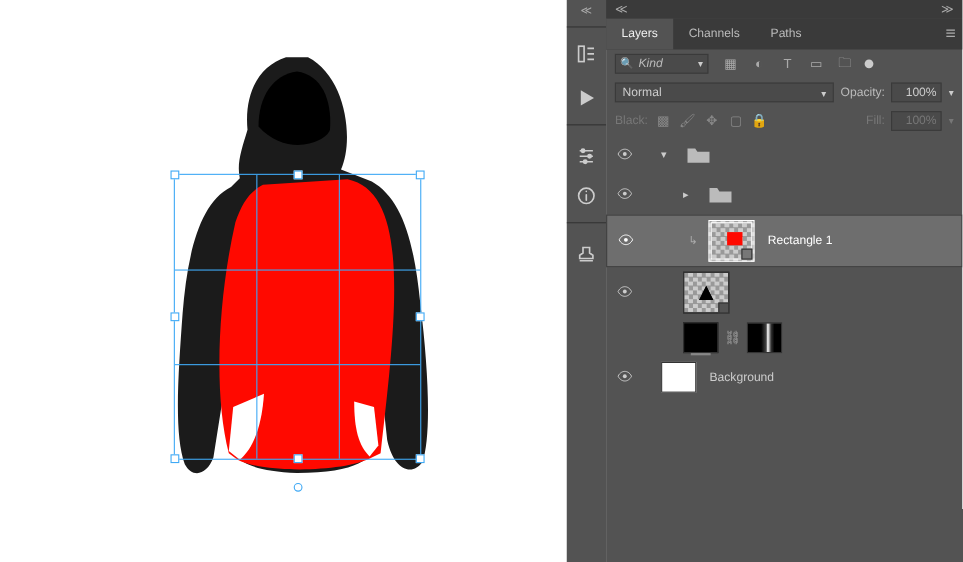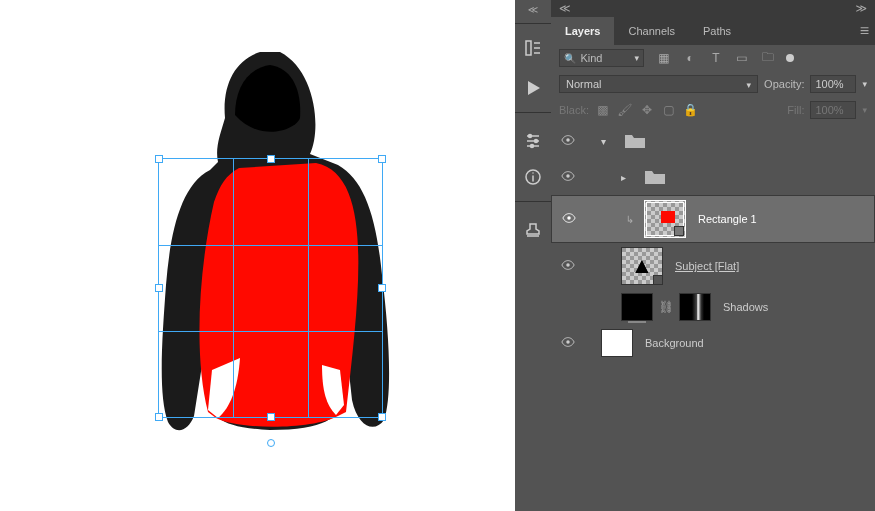--- a/index.html
+++ b/index.html
@@ -21,31 +21,31 @@
     .rail-sep{height:1px;background:#333;width:100%;margin:4px 0}
     .rail-exp{font-size:10px;color:#aaa;padding:4px}
     .rail-ico{width:28px;height:28px;display:flex;align-items:center;justify-content:center;margin:6px 0;color:#ccc;cursor:pointer}
     .rail-ico svg{width:18px;height:18px;fill:none;stroke:#ccc;stroke-width:1.5}
     .rail-ico.arrow svg{fill:#ccc;stroke:none}
     .rail-sec{padding-top:8px}
     .panel { width:324px; background:#535353; color:#ccc; display:flex; flex-direction:column; font-size:11px; }
     .panel-top { display:flex; justify-content:space-between; padding:2px 8px; background:#3a3a3a; color:#aaa; }
     .tabs { display:flex; align-items:center; background:#3a3a3a; }
     .tab { padding:8px 14px; color:#bbb; cursor:pointer; }
-    .tab.active { background:#535353; color:#f0f0f0; font-weight:bold; }
+    .tab.active { background:#535353; color:#f0f0f0; font-weight:normal; }
     .tab-menu{margin-left:auto;margin-right:6px;cursor:pointer;font-size:16px;color:#aaa}
     .row { display:flex; align-items:center; padding:4px 8px; gap:6px; }
     .filter { display:flex; align-items:center; border:1px solid #3a3a3a; background:#4a4a4a; padding:2px 4px; width:85px; }
     .filter .mag{font-size:10px;margin-right:4px;color:#aaa}
-    .filter .val{color:#bbb;}
+    .filter .val{color:#bbb;font-style:italic}
     .btns{display:flex;gap:10px;margin-left:6px}
     .mini{width:16px;height:16px;display:flex;align-items:center;justify-content:center;color:#aaa;font-size:12px;cursor:pointer}
     .dot{width:8px;height:8px;background:#ccc;border-radius:50%;margin-left:4px}
     .sel{flex:1;border:1px solid #3a3a3a;background:#4a4a4a;padding:2px 6px;display:flex;justify-content:space-between;align-items:flex-end}
-    .num{width:46px;border:1px solid #3a3a3a;background:#4a4a4a;padding:2px 4px;text-align:left}
+    .num{width:46px;border:1px solid #3a3a3a;background:#4a4a4a;padding:2px 4px;text-align:right}
     .lbl{color:#bbb}
     .lbl.dis{color:#777}
     .num.dis{color:#777}
     .lockrow .mini{color:#888}
     .layers{flex:1;overflow-y:auto}
     .layer{display:flex;align-items:center;padding:4px 6px;gap:6px;min-height:34px}
     .layer.sel{background:#6e6e6e;color:#fff}
     .vis{width:22px;text-align:center;cursor:pointer}
     .vis svg{width:14px;height:14px;fill:#ccc}
     .ind0{width:10px}.ind1{width:30px}
@@ -231,32 +231,30 @@
     <div class="layer">
       <div class="vis"><svg viewBox="0 0 16 16">
             <path d="M1 8c2-4 5-5 7-5s5 1 7 5c-2 4-5 5-7 5s-5-1-7-5z" fill="none" stroke="#ccc"></path>
             <circle cx="8" cy="8" r="2"></circle>
           </svg></div>
       <div class="ind1"></div>
       <div class="thumb big checker">
         <span class="silh">▲</span>
           <div class="corner"></div>
       </div>
-      <div class="lname ul">Subject [Flat]</div>
     </div>
 
     <div class="layer">
       <div class="vis"></div>
       <div class="ind1"></div>
       <div class="thumb black">
           <div style="position:absolute;left:6px;right:6px;bottom:-3px;height:2px;background:#888"></div>
         </div>
       <div class="link">⛓</div>
       <div class="thumb maskgrad"></div>
-      <div class="lname">Shadows</div>
     </div>
 
     <div class="layer">
       <div class="vis"><svg viewBox="0 0 16 16">
             <path d="M1 8c2-4 5-5 7-5s5 1 7 5c-2 4-5 5-7 5s-5-1-7-5z" fill="none" stroke="#ccc"></path>
             <circle cx="8" cy="8" r="2"></circle>
           </svg></div>
       <div class="ind0"></div>
       <div class="thumb white"></div>
       <div class="lname">Background</div>

